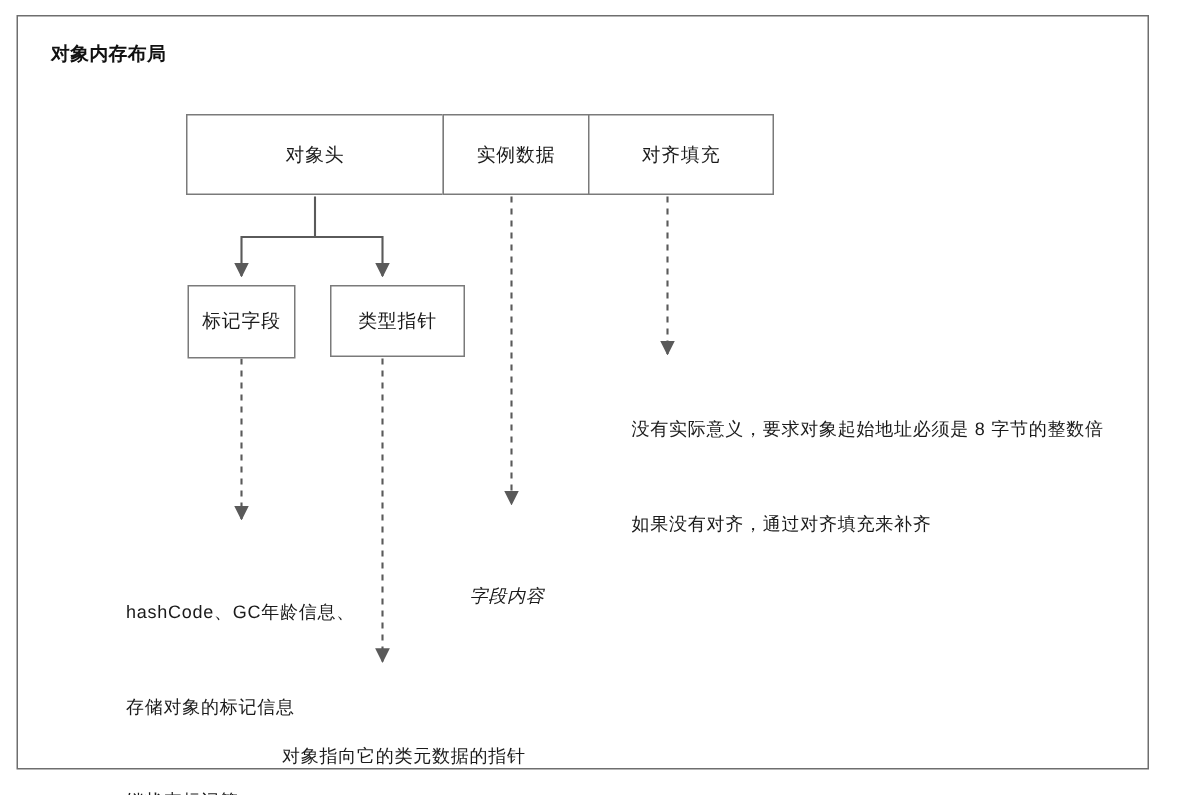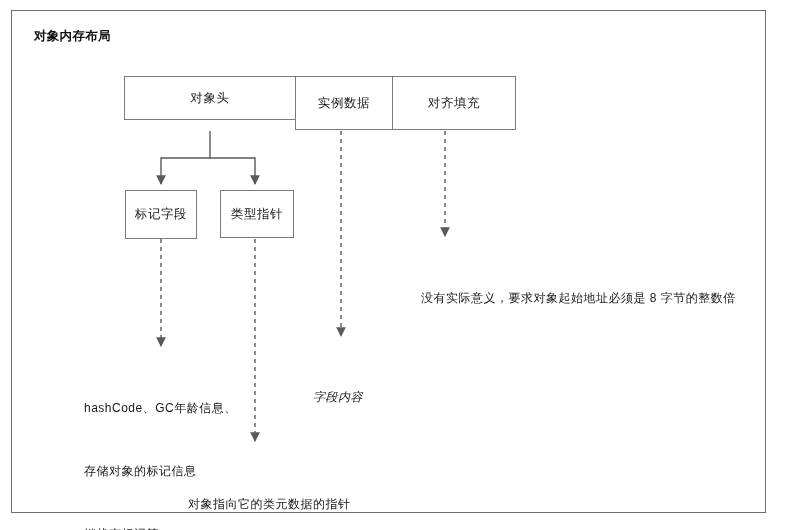--- a/index.html
+++ b/index.html
@@ -55,40 +55,40 @@
     border: 1.2px solid #7a7a7a;
     background: #ffffff;
     display: flex;
     align-items: center;
     justify-content: center;
     font-size: 12.5px;
     color: #1a1a1a;
     letter-spacing: 0.6px;
   }
 
-  #box-object-header { left: 124px; top: 76px;  width: 172px; height: 44px; }
+  #box-object-header { left: 124px; top: 76px;  width: 172px; height: 54px; }
   #box-instance-data { left: 295px; top: 76px;  width:  98px; height: 54px; }
   #box-padding       { left: 392px; top: 76px;  width: 124px; height: 54px; }
   #box-mark-field    { left: 125px; top: 190px; width:  72px; height: 49px; }
-  #box-type-pointer  { left: 220px; top: 190px; width:  74px; height: 48px; }
+  #box-type-pointer  { left: 220px; top: 190px; width:  90px; height: 48px; }
 
   
   .annotation {
     position: absolute;
     font-size: 12px;
     color: #1a1a1a;
     line-height: 21px;
     letter-spacing: 0.5px;
     white-space: pre;
   }
 
   #annotation-mark-field  { left: 84px;  top: 356px; }
   #annotation-type-ptr    { left: 188px; top: 452px; }
   #annotation-field-data  { left: 313px; top: 345px; font-style: italic; }
-  #annotation-padding     { left: 421px; top: 246px; }
+  #annotation-padding     { left: 421px; top: 234px; }
 
   .annotation .line { display: block; }
 </style>
 </head>
 <body>
 
 <div id="diagram-frame">
 
   <span id="frame-title">对象内存布局</span>
 
@@ -147,13 +147,14 @@
 <div class="annotation" id="annotation-type-ptr">
   <span class="line">对象指向它的类元数据的指针</span>
 </div>
 
 <div class="annotation" id="annotation-field-data">
   <span class="line">字段内容</span>
 </div>
 
 <div class="annotation" id="annotation-padding">
   <span class="line">没有实际意义，要求对象起始地址必须是 8 字节的整数倍</span>
+  <span class="line">如果没有对齐，通过对齐填充来补齐</span>
 </div>
 
 </body></html>

